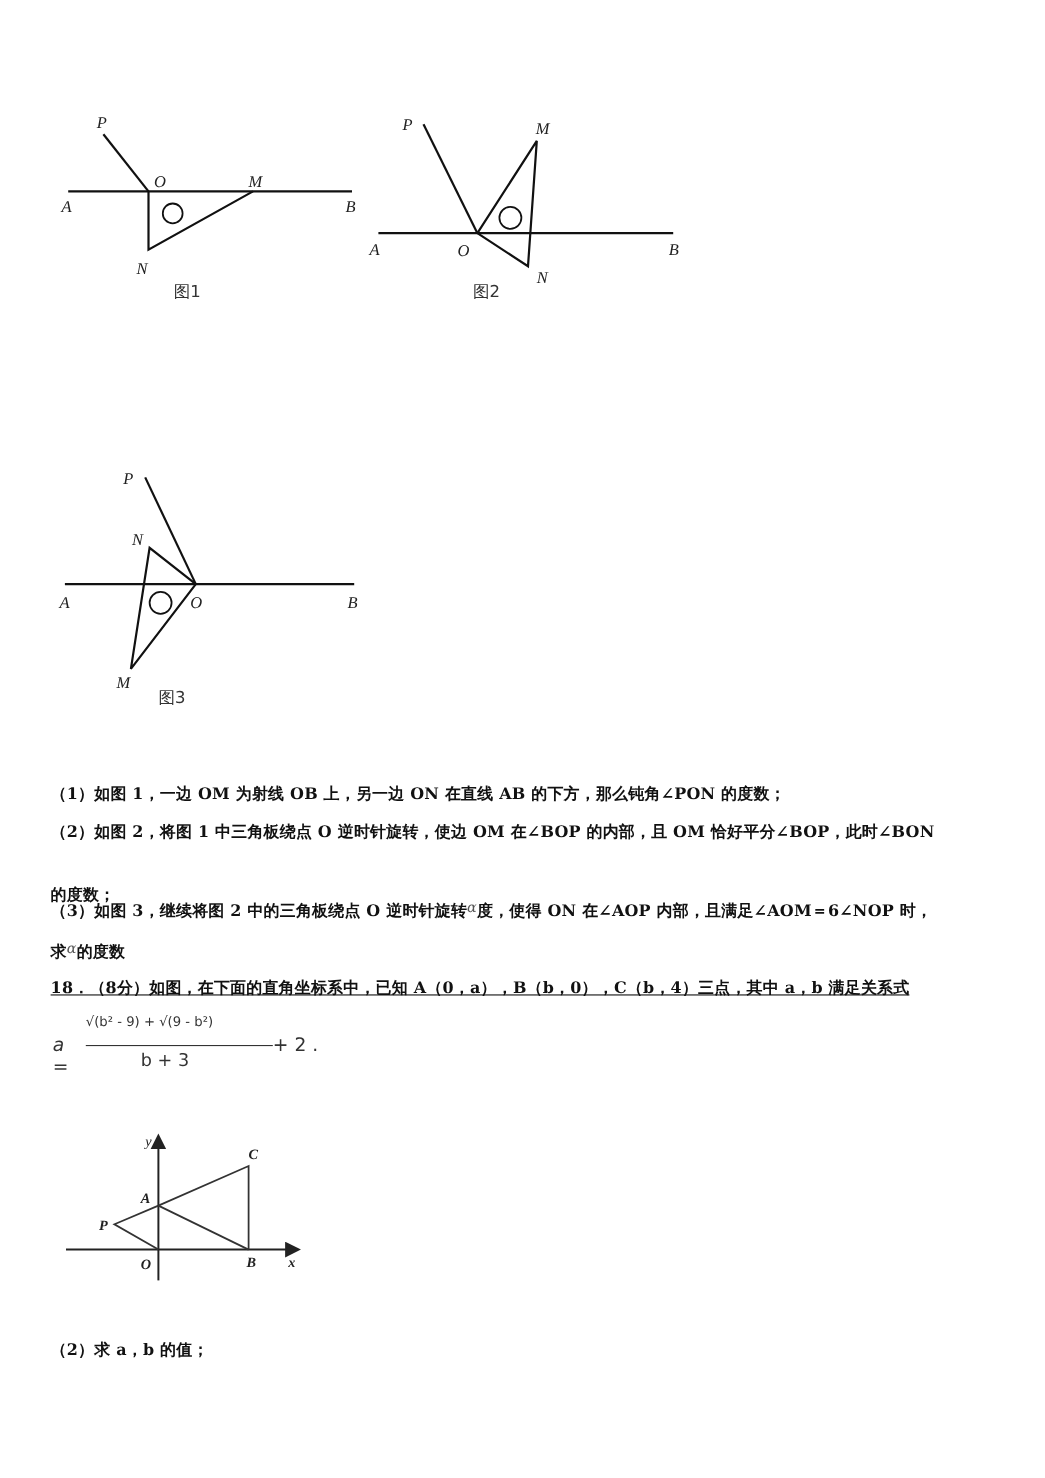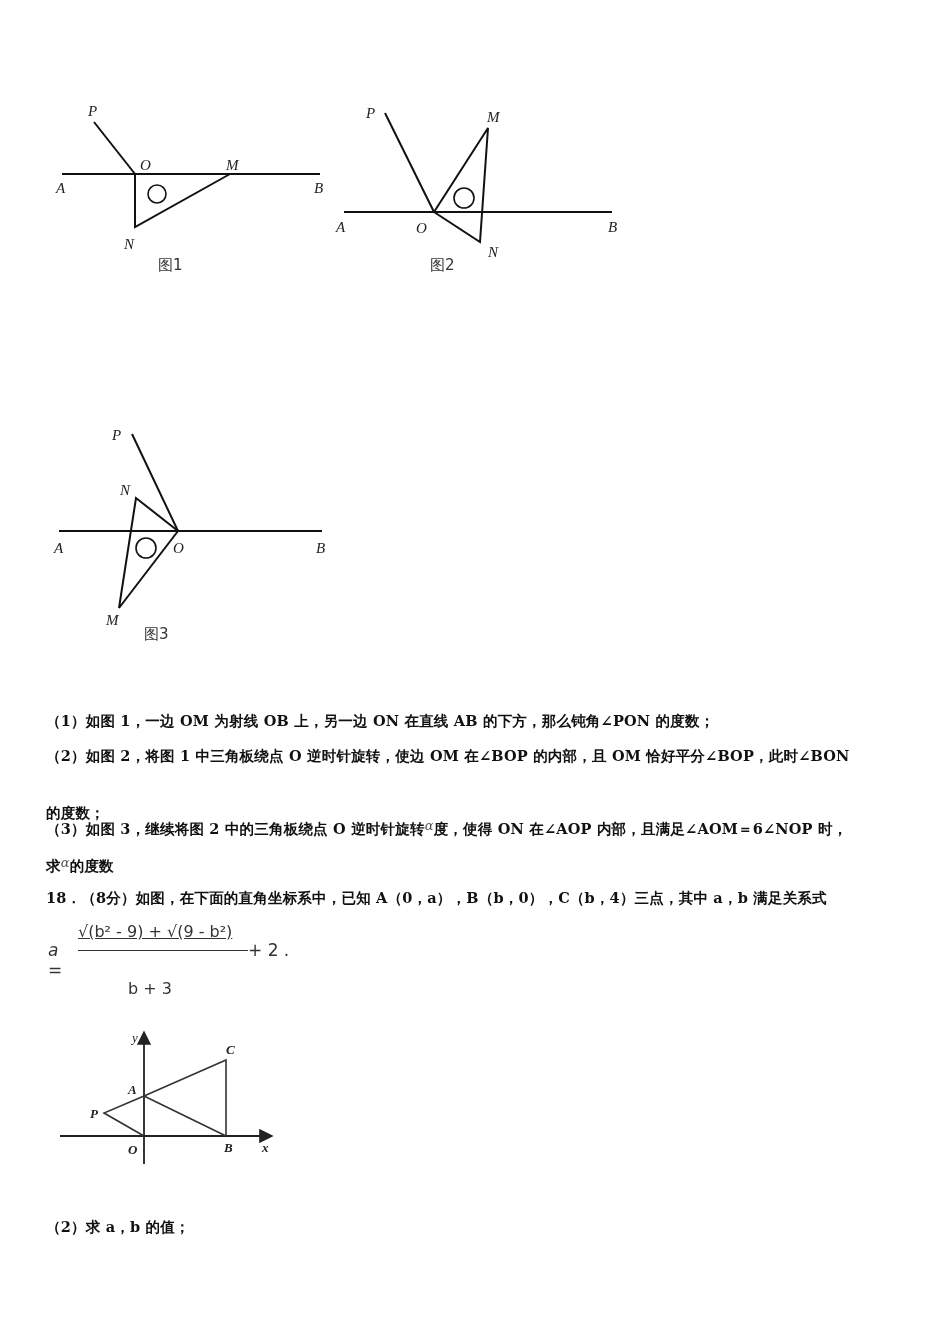--- a/index.html
+++ b/index.html
@@ -7,23 +7,23 @@
          font-family:"DejaVu Serif","Liberation Serif",serif; color:#111; }
   .fig { position:absolute; }
   .fig svg { display:block; overflow:visible; }
   .lbl { font-family:"Liberation Serif","DejaVu Serif",serif; font-style:italic; font-size:15px; fill:#222; }
   .cap { font-family:"DejaVu Sans","Liberation Sans",sans-serif; font-size:15px; fill:#333; }
   .line { position:absolute; left:46px; font-size:14.5px; font-weight:bold; white-space:nowrap; letter-spacing:0.2px;margin-top:28px; }
   .alpha { font-style:italic; font-weight:normal; font-size:13px; color:#555; vertical-align:4px; }
   .formula { position:absolute; left:46px; top:920px; height:60px; font-family:"DejaVu Sans","Liberation Sans",sans-serif; color:#333; }
   .formula .lhs { position:absolute; left:2px; top:20px; font-size:17px; font-style:italic; }
   .frac { position:absolute; left:32px; top:2px; width:170px; }
-  .num { position:absolute; left:0; top:0; width:170px; font-size:16px;text-decoration:underline; }
+  .num { position:absolute; left:0; top:0; width:170px; font-size:12px; }
   .bar { position:absolute; left:0; top:28px; width:170px; border-top:1px solid #333; }
-  .den { position:absolute; left:50px; top:32px; font-size:16px;margin-top:25px; }
+  .den { position:absolute; left:50px; top:32px; font-size:16px; }
   .tail { position:absolute; left:170px; top:18px; font-size:17px; white-space:nowrap; }
 </style>
 </head>
 <body>
 
 <div class="fig" style="left:40px;top:90px;">
   <svg width="300" height="190">
     <line x1="22" y1="84" x2="280" y2="84" stroke="#111" stroke-width="2"></line>
     <line x1="54" y1="32" x2="95" y2="84" stroke="#111" stroke-width="2"></line>
     <polyline points="95,84 95,137 190,84" fill="none" stroke="#111" stroke-width="2"></polyline>
@@ -73,21 +73,21 @@
 <div class="line" style="top:684px;">（1）如图 1，一边 OM 为射线 OB 上，另一边 ON 在直线 AB 的下方，那么钝角∠PON 的度数；</div>
 <div class="line" style="top:719px;">（2）如图 2，将图 1 中三角板绕点 O 逆时针旋转，使边 OM 在∠BOP 的内部，且 OM 恰好平分∠BOP，此时∠BON</div>
 <div class="line" style="top:776px;">的度数；</div>
 <div class="line" style="top:790px;">
   <span>（3）如图 3，继续将图 2 中的三角板绕点 O 逆时针旋转</span><span class="alpha">α</span><span>度，使得 ON 在∠AOP 内部，且满足∠AOM＝6∠NOP 时，</span>
 </div>
 <div class="line" style="top:827px;">
   <span>求</span><span class="alpha">α</span><span>的度数</span>
 </div>
 
-<div class="line" style="top:861px;">18．（8分）如图，在下面的直角坐标系中，已知 A（0，a），B（b，0），C（b，4）三点，其中 a，b 满足关系式</div>
+<div class="line" style="top:861px;text-decoration:underline;">18．（8分）如图，在下面的直角坐标系中，已知 A（0，a），B（b，0），C（b，4）三点，其中 a，b 满足关系式</div>
 
 <div class="formula">
   <span class="lhs">a =</span>
   <div class="frac">
     <span class="num">√(b² - 9) + √(9 - b²)</span>
     <span class="bar"></span>
     <span class="den">b + 3</span>
     <span class="tail">+ 2 .</span>
   </div>
 </div>

